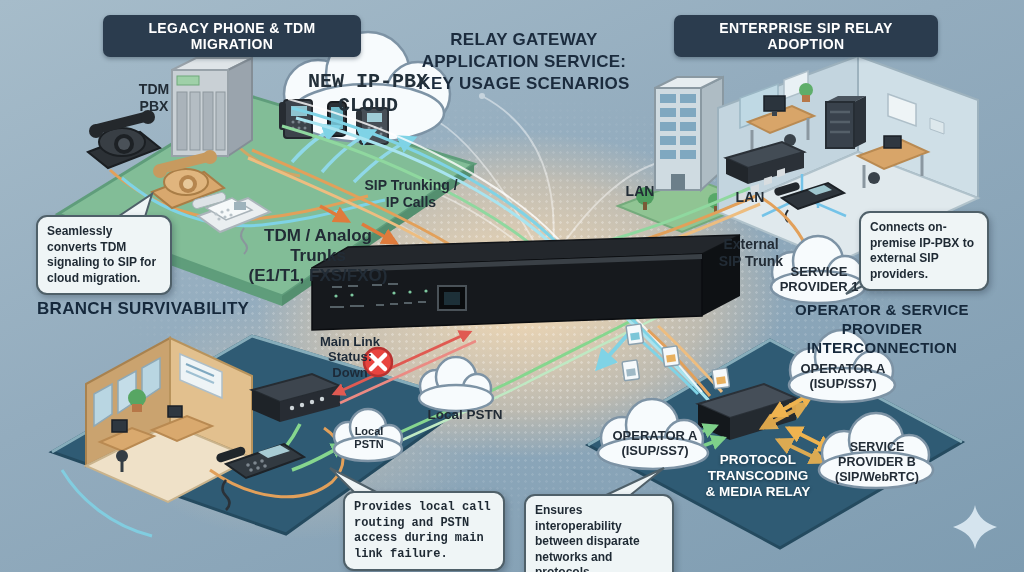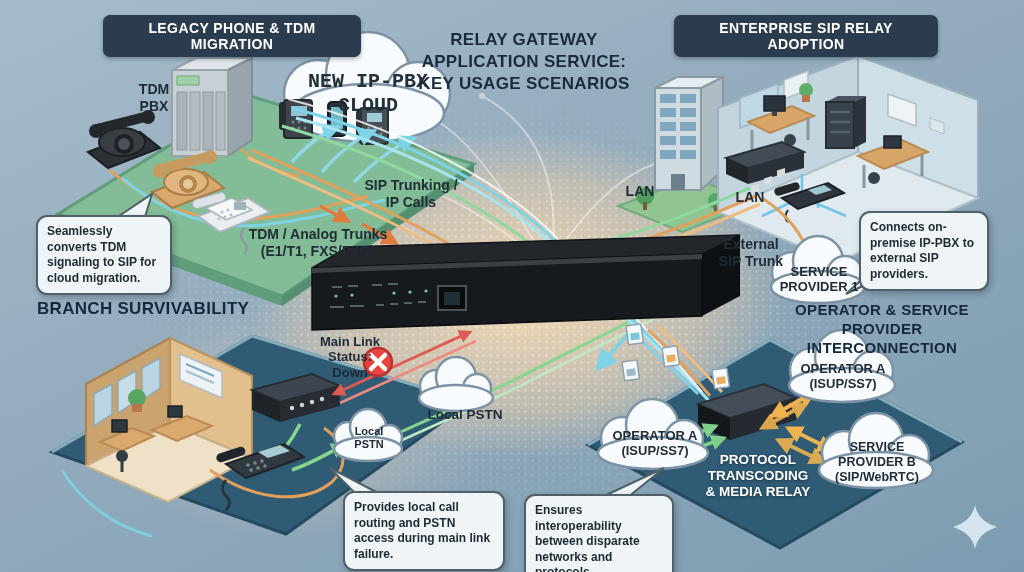--- a/index.html
+++ b/index.html
@@ -473,32 +473,32 @@
   <div class="heading" style="left:398px; top:29px; width:252px; font-size:17px; text-align:center; line-height:1.28; color:#1b2b3d;">RELAY GATEWAY
 APPLICATION SERVICE:
 KEY USAGE SCENARIOS</div>
 
   <div class="label" style="left:122px; top:81px; width:64px; font-size:14px;">TDM
 PBX</div>
   <div class="label" style="left:293px; top:70px; width:150px; font-size:20px; color:#23303a;font-family:Liberation Mono, monospace;">NEW IP-PBX
 CLOUD</div>
   <div class="label" style="left:352px; top:177px; width:118px; font-size:14px;">SIP Trunking /
 IP Calls</div>
-  <div class="label" style="left:248px; top:226px; width:140px; font-size:14px;">TDM / Analog Trunks
+  <div class="label" style="left:248px; top:226px; width:140px; font-size:17px;">TDM / Analog Trunks
 (E1/T1, FXS/FXO)</div>
 
   <div class="callout" style="left:36px; top:215px; width:136px;">Seamlessly converts TDM signaling to SIP for cloud migration.</div>
 
   <div class="heading" style="left:37px; top:299px; font-size:17px;">BRANCH SURVIVABILITY</div>
   <div class="label" style="left:298px; top:334px; width:104px; font-size:13px; color:#1d2a38;">Main Link Status:
 Down</div>
   <div class="label" style="left:337px; top:425px; width:64px; font-size:11px;">Local
 PSTN</div>
   <div class="label" style="left:426px; top:407px; width:78px; font-size:13.5px;">Local PSTN</div>
-  <div class="callout" style="left:343px; top:491px; width:162px;">Provides local call routing and PSTN access during main link failure.</div>
+  <div class="callout" style="left:343px; top:491px; width:162px;font-family:Liberation Mono, monospace;">Provides local call routing and PSTN access during main link failure.</div>
 
   <div class="label" style="left:618px; top:183px; width:44px; font-size:14px;">LAN</div>
   <div class="label" style="left:728px; top:189px; width:44px; font-size:14px;">LAN</div>
   <div class="label" style="left:712px; top:236px; width:78px; font-size:14px;">External
 SIP Trunk</div>
   <div class="label" style="left:775px; top:264px; width:88px; font-size:13px;">SERVICE
 PROVIDER 1</div>
   <div class="callout" style="left:859px; top:211px; width:130px;">Connects on-premise IP-PBX to external SIP providers.</div>
 
   <div class="heading" style="left:756px; top:301px; width:252px; font-size:15px; text-align:center; line-height:1.25;">OPERATOR &amp; SERVICE PROVIDER

